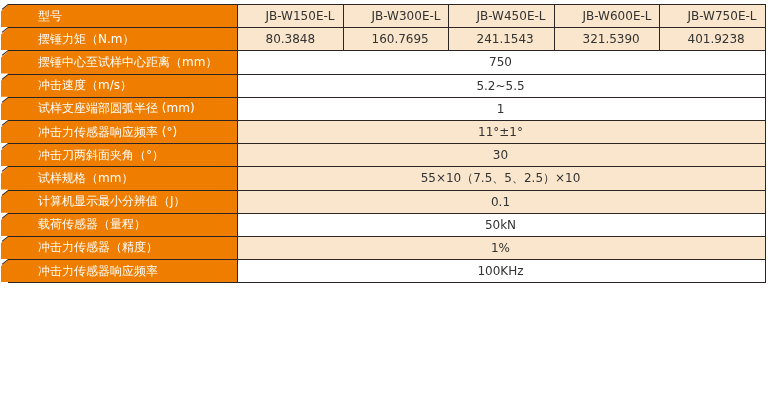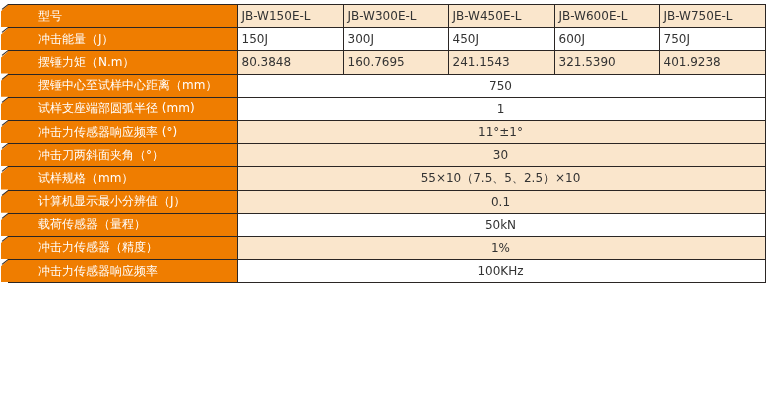--- a/index.html
+++ b/index.html
@@ -44,21 +44,21 @@
   }
   
   td.lbl::after{
     content:"";position:absolute;left:-8px;top:-1px;width:8px;height:1.4px;
     background:var(--border);
     transform-origin:right top;
     transform:rotate(-38deg);
   }
   td.val{
     color:var(--value_text);
-    padding-left:4px;
+    padding-left:28px;
   }
   td.val.merged{
     text-align:center;
     padding-left:0;
     margin-left:13px;
   }
   tr.peach td.val{background:var(--row_peach);}
   tr.white td.val{background:var(--row_white);}
 </style>
 </head>
@@ -78,44 +78,40 @@
     <tbody>
         <tr class="peach">
       <td class="lbl">型号</td>
       <td class="val">JB-W150E-L</td>
       <td class="val">JB-W300E-L</td>
       <td class="val">JB-W450E-L</td>
       <td class="val">JB-W600E-L</td>
       <td class="val">JB-W750E-L</td>
     </tr>
 
-    <tr class="white">
-      <td class="lbl">冲击能量（J）</td>
-      <td class="val">150J</td>
-      <td class="val">300J</td>
-      <td class="val">450J</td>
-      <td class="val">600J</td>
-      <td class="val">750J</td>
-    </tr>
 
     <tr class="peach">
       <td class="lbl">摆锤力矩（N.m）</td>
       <td class="val">80.3848</td>
       <td class="val">160.7695</td>
       <td class="val">241.1543</td>
       <td class="val">321.5390</td>
       <td class="val">401.9238</td>
     </tr>
 
     <tr class="white">
       <td class="lbl">摆锤中心至试样中心距离（mm）</td>
       <td class="val merged" colspan="5">750</td>
     </tr>
 
 
+    <tr class="white">
+      <td class="lbl">冲击速度（m/s）</td>
+      <td class="val merged" colspan="5">5.2~5.5</td>
+    </tr>
 
 
     <tr class="white">
       <td class="lbl">试样支座端部圆弧半径 (mm)</td>
       <td class="val merged" colspan="5">1</td>
     </tr>
 
     <tr class="peach">
       <td class="lbl">冲击力传感器响应频率 (°)</td>
       <td class="val merged" colspan="5">11°±1°</td>

